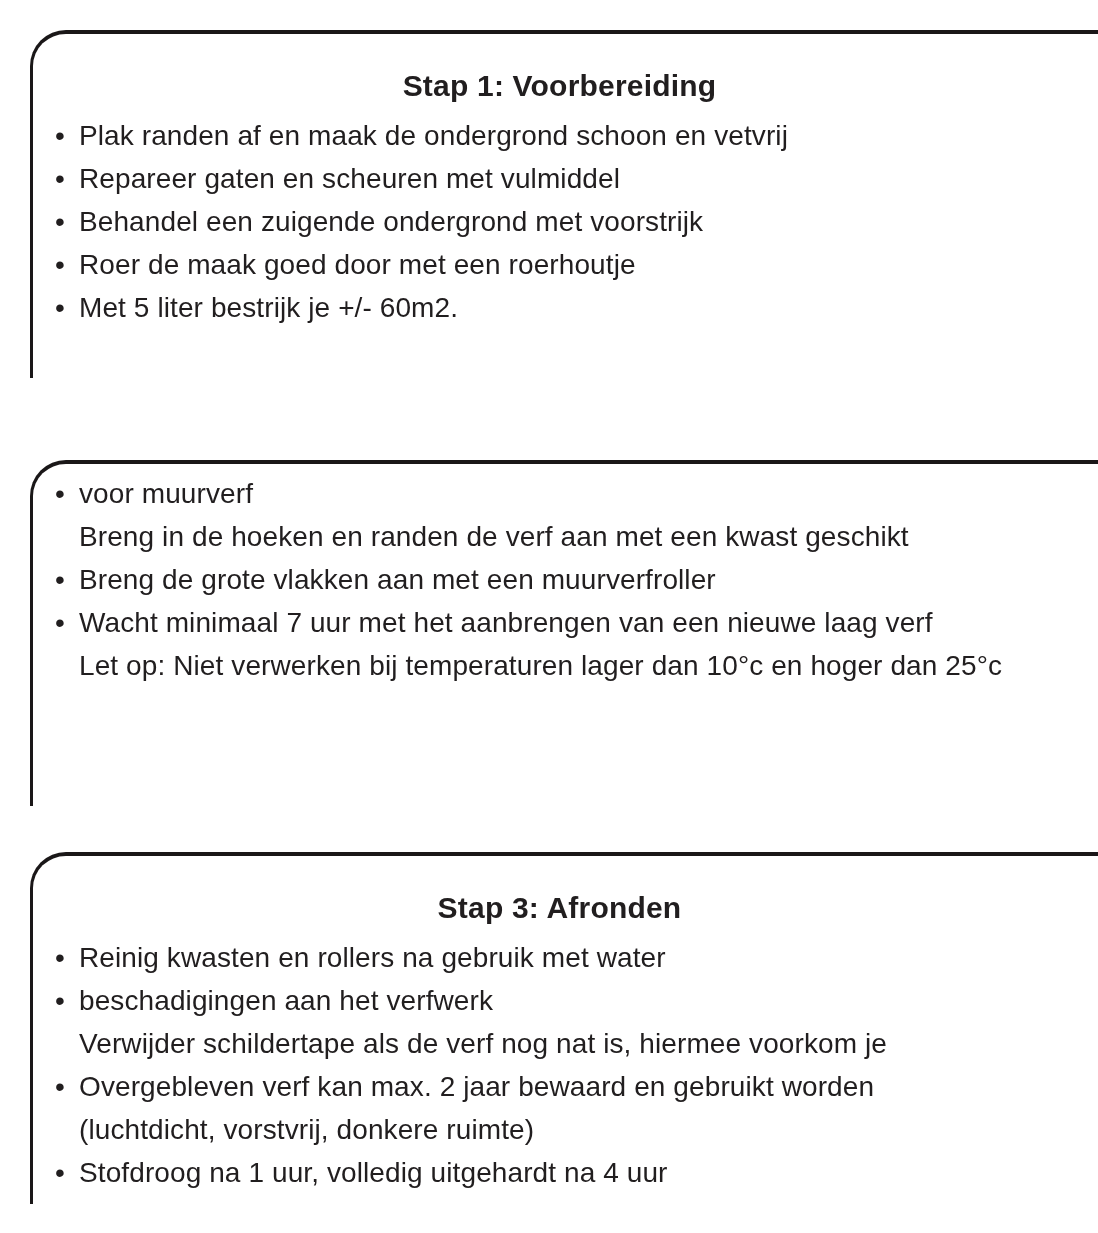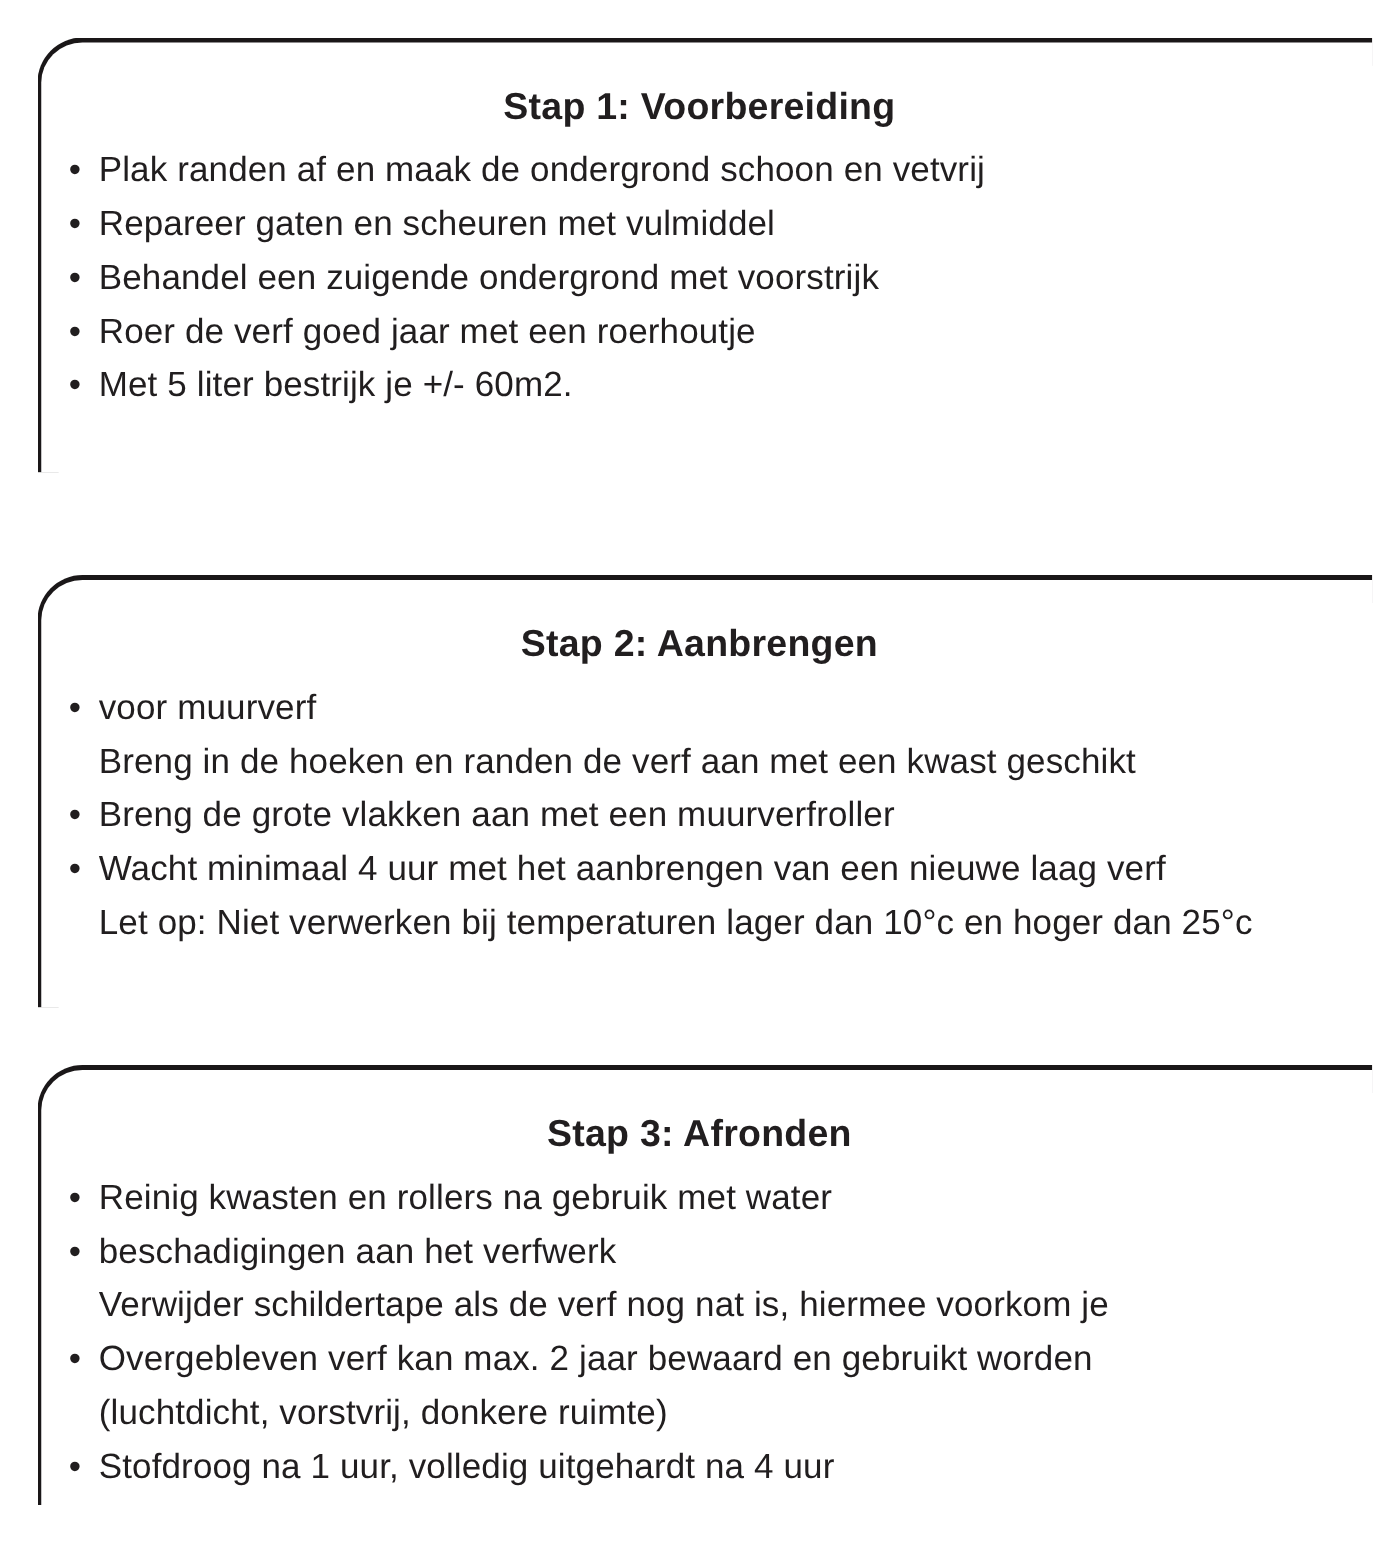--- a/index.html
+++ b/index.html
@@ -90,52 +90,51 @@
       </div>
       <div class="item">
         <span class="bullet">•</span>
         <div class="item-lines">
           <div class="line">Behandel een zuigende ondergrond met voorstrijk</div>
         </div>
       </div>
       <div class="item">
         <span class="bullet">•</span>
         <div class="item-lines">
-          <div class="line">Roer de verf goed jaar met een roerhoutje</div>
+          <div class="line">Roer de maak goed door met een roerhoutje</div>
         </div>
       </div>
       <div class="item">
         <span class="bullet">•</span>
         <div class="item-lines">
           <div class="line">Met 5 liter bestrijk je +/- 60m2.</div>
         </div>
       </div>
     </div>
   </section>
 
   <section class="card card-2">
-    <h2 class="card-title">Stap 2: Aanbrengen</h2>
     <div class="items">
       <div class="item">
         <span class="bullet">•</span>
         <div class="item-lines">
           <div class="line">voor muurverf</div>
           <div class="line">Breng in de hoeken en randen de verf aan met een kwast geschikt</div>
         </div>
       </div>
       <div class="item">
         <span class="bullet">•</span>
         <div class="item-lines">
           <div class="line">Breng de grote vlakken aan met een muurverfroller</div>
         </div>
       </div>
       <div class="item">
         <span class="bullet">•</span>
         <div class="item-lines">
-          <div class="line">Wacht minimaal 4 uur met het aanbrengen van een nieuwe laag verf</div>
+          <div class="line">Wacht minimaal 7 uur met het aanbrengen van een nieuwe laag verf</div>
           <div class="line">Let op: Niet verwerken bij temperaturen lager dan 10°c en hoger dan 25°c</div>
         </div>
       </div>
     </div>
   </section>
 
   <section class="card card-3">
     <h2 class="card-title">Stap 3: Afronden</h2>
     <div class="items">
       <div class="item">

